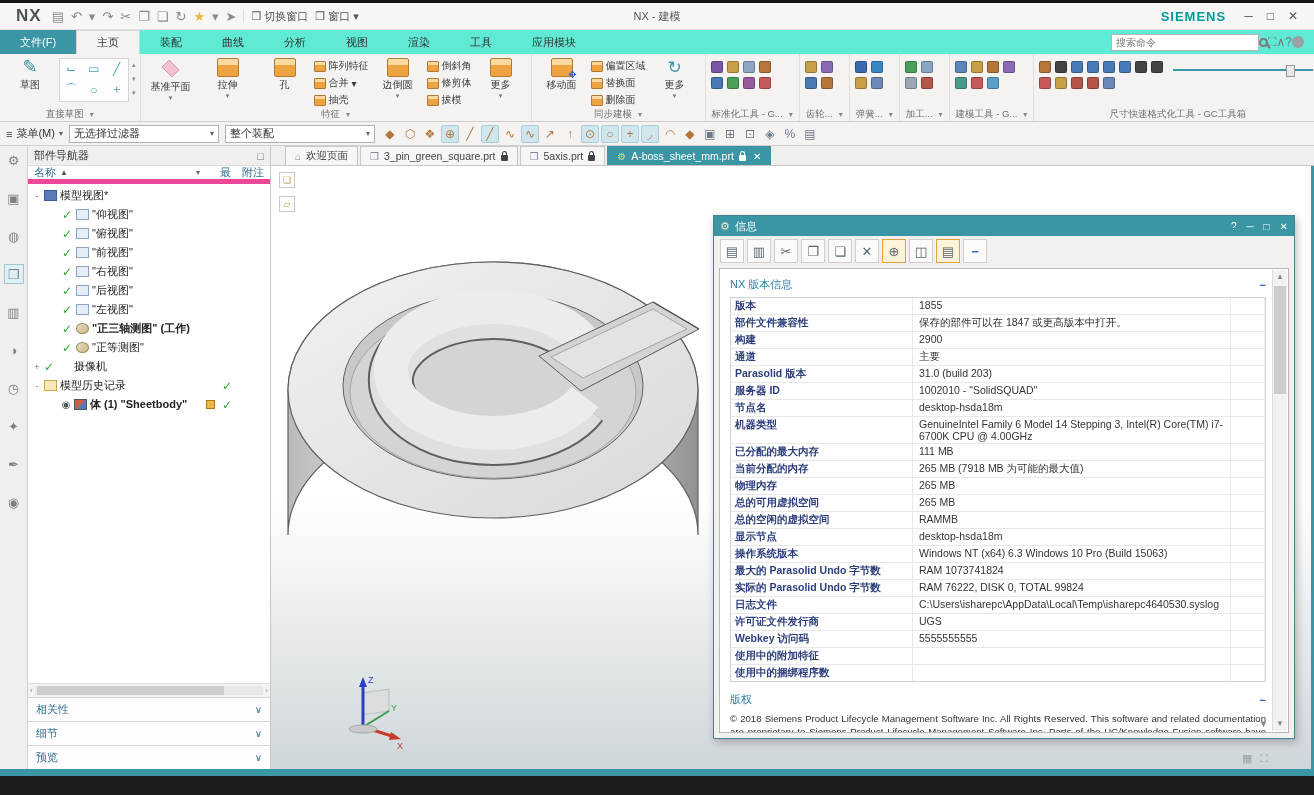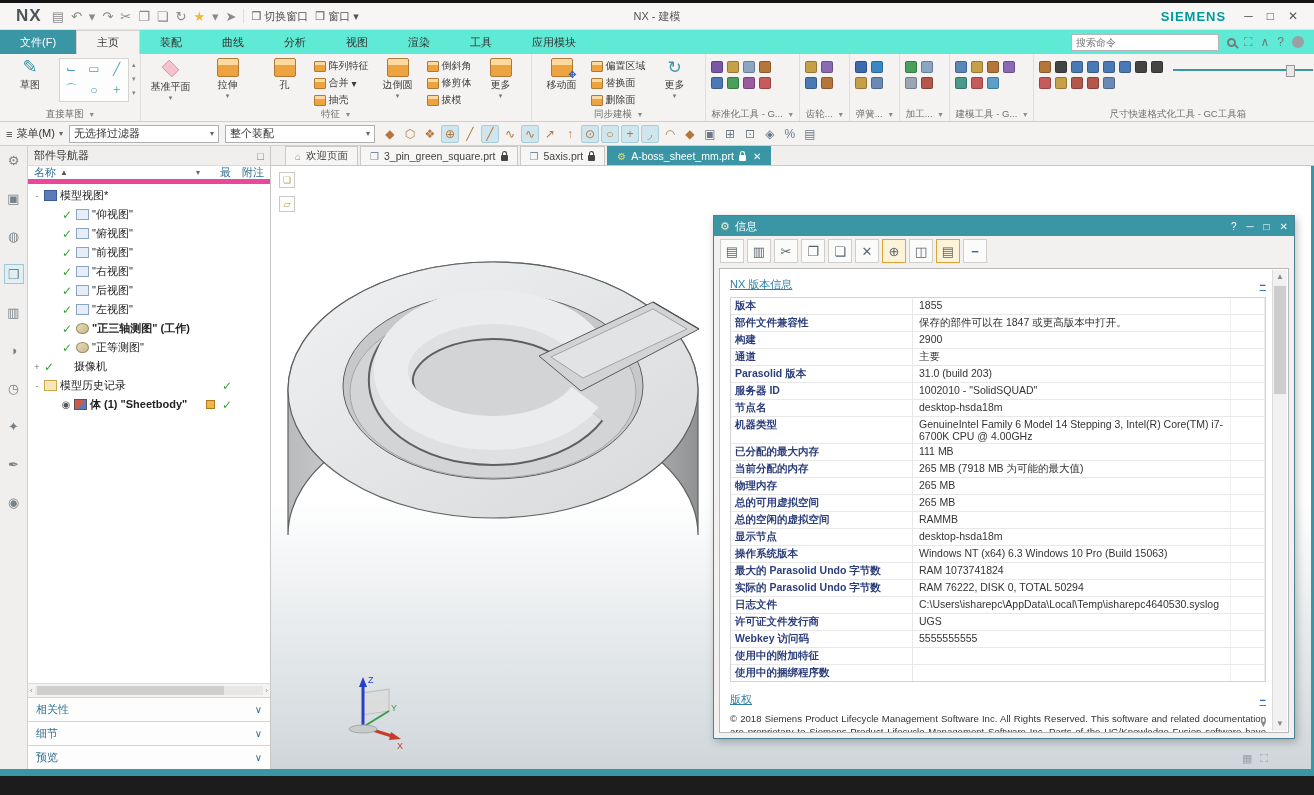--- a/index.html
+++ b/index.html
@@ -20,21 +20,21 @@
   .qa-btn { display:flex; align-items:center; gap:3px; color:#555; font-size:11px; }
   .title-center { position:absolute; left:0; right:0; text-align:center; color:#555; font-size:11px; pointer-events:none; }
   .brand { margin-left:auto; color:#009a9a; font-weight:bold; font-size:13px; letter-spacing:1px; }
   .winctl { display:flex; gap:14px; margin-left:18px; color:#555; font-size:12px; }
 
   
   .tabrow { position:absolute; top:30px; left:0; right:0; height:24px; background:#5eead4; display:flex; align-items:stretch; }
   .file-btn { background:#3a96a5; color:#fff; padding:0 20px; display:flex; align-items:center; font-size:11px; }
   .rtab { padding:0 20px; display:flex; align-items:center; color:#333; }
   .rtab.active { background:#f4f3f2; border:1px solid #d5d4d2; border-bottom:none; }
-  .tab-right { margin-left:auto; display:flex; align-items:center; gap:8px; padding-right:10px; }
+  .tab-right { margin-left:auto; display:flex; align-items:center; padding-right:10px; }
   .cmd-search { width:148px; height:17px; border:1px solid #b5b5b5; background:#fff; font-size:10px; padding:0 4px; color:#333; }
   .mag { width:9px; height:9px; border:2px solid #7a7a7a; border-radius:50%; position:relative; display:inline-block; }
   .mag::after { content:""; position:absolute; width:6px; height:2px; background:#7a7a7a; transform:rotate(45deg); right:-5px; bottom:-2px; }
   .tr-ic { color:#777; font-size:12px; }
   .dot-ic { width:12px; height:12px; border-radius:50%; background:#9aa0a3; display:inline-block; }
 
   
   .ribbon { position:absolute; top:54px; left:0; right:0; height:68px; background:#f4f3f2;
             border-bottom:1px solid #d0cfce; display:flex; align-items:stretch; overflow:hidden; }
   .rgroup { display:flex; flex-direction:column; border-right:1px solid #e0dfde; padding:1px 2px 0 2px; }
@@ -140,21 +140,21 @@
   .iw-toolbar { height:30px; display:flex; align-items:center; gap:3px; padding:0 6px; }
   .iw-tb { width:24px; height:24px; background:#fbfbfa; border:1px solid #cfcecd; display:flex; align-items:center; justify-content:center; font-size:13px; color:#5a6570; }
   .iw-tb.sel { border:1px solid #e0a23a; background:#fdf3d8; }
   .iw-tb.blue { color:#2a62c8; font-weight:bold; }
   .iw-content { position:absolute; top:52px; left:5px; right:5px; bottom:5px; background:#fff; border:1px solid #b8b8b8; overflow:hidden; }
   .iw-scroll { position:absolute; top:1px; right:1px; bottom:1px; width:15px; background:#f1f1f1; border-left:1px solid #ddd; }
   .iw-scroll .up,.iw-scroll .dn { position:absolute; left:0; right:0; height:14px; color:#888; font-size:8px; text-align:center; line-height:14px; }
   .iw-scroll .dn { bottom:0; }
   .iw-scroll .thumb { position:absolute; top:16px; left:1px; right:1px; height:108px; background:#cdcdcd; }
   .iw-body { position:absolute; top:0; left:0; right:16px; bottom:0; padding:8px 6px 0 10px; overflow:hidden; }
-  .iw-sec-h { display:flex; align-items:center; color:#2e7fa8; font-size:11px; margin-bottom:5px;text-decoration:underline; }
+  .iw-sec-h { display:flex; align-items:center; color:#2e7fa8; font-size:11px; margin-bottom:5px; }
   .iw-sec-h .minus { margin-left:auto; color:#2a62c8; font-weight:bold; }
   .iw-table { border:1px solid #cfd4d9; }
   .iw-row { display:flex; border-bottom:1px solid #e8e8e8; min-height:14px; align-items:stretch; }
   .iw-row:last-child { border-bottom:none; }
   .iw-lab { width:182px; flex:none; color:#2c3e7b; font-weight:bold; font-size:10.5px; padding:1px 4px; border-right:1px solid #e8e8e8; }
   .iw-val { flex:1; color:#333; font-size:10.5px; padding:1px 6px; border-right:1px solid #eee; }
   .iw-val3 { width:34px; flex:none; }
   .copyright { font-size:9.6px; color:#333; line-height:13px; margin-top:4px; text-align:justify; }
   .iw-scrollhint { position:absolute; right:20px; bottom:3px; color:#888; font-size:9px; }
 
@@ -818,21 +818,21 @@
               <div class="iw-val">Windows NT (x64) 6.3 Windows 10 Pro (Build 15063)</div>
               <div class="iw-val iw-val3"></div>
             </div>
             <div class="iw-row">
               <div class="iw-lab">最大的 Parasolid Undo 字节数</div>
               <div class="iw-val">RAM 1073741824</div>
               <div class="iw-val iw-val3"></div>
             </div>
             <div class="iw-row">
               <div class="iw-lab">实际的 Parasolid Undo 字节数</div>
-              <div class="iw-val">RAM 76222, DISK 0, TOTAL 50294</div>
+              <div class="iw-val">RAM 76222, DISK 0, TOTAL 99824</div>
               <div class="iw-val iw-val3"></div>
             </div>
             <div class="iw-row">
               <div class="iw-lab">日志文件</div>
               <div class="iw-val">C:\Users\isharepc\AppData\Local\Temp\isharepc4640530.syslog</div>
               <div class="iw-val iw-val3"></div>
             </div>
             <div class="iw-row">
               <div class="iw-lab">许可证文件发行商</div>
               <div class="iw-val">UGS</div>

